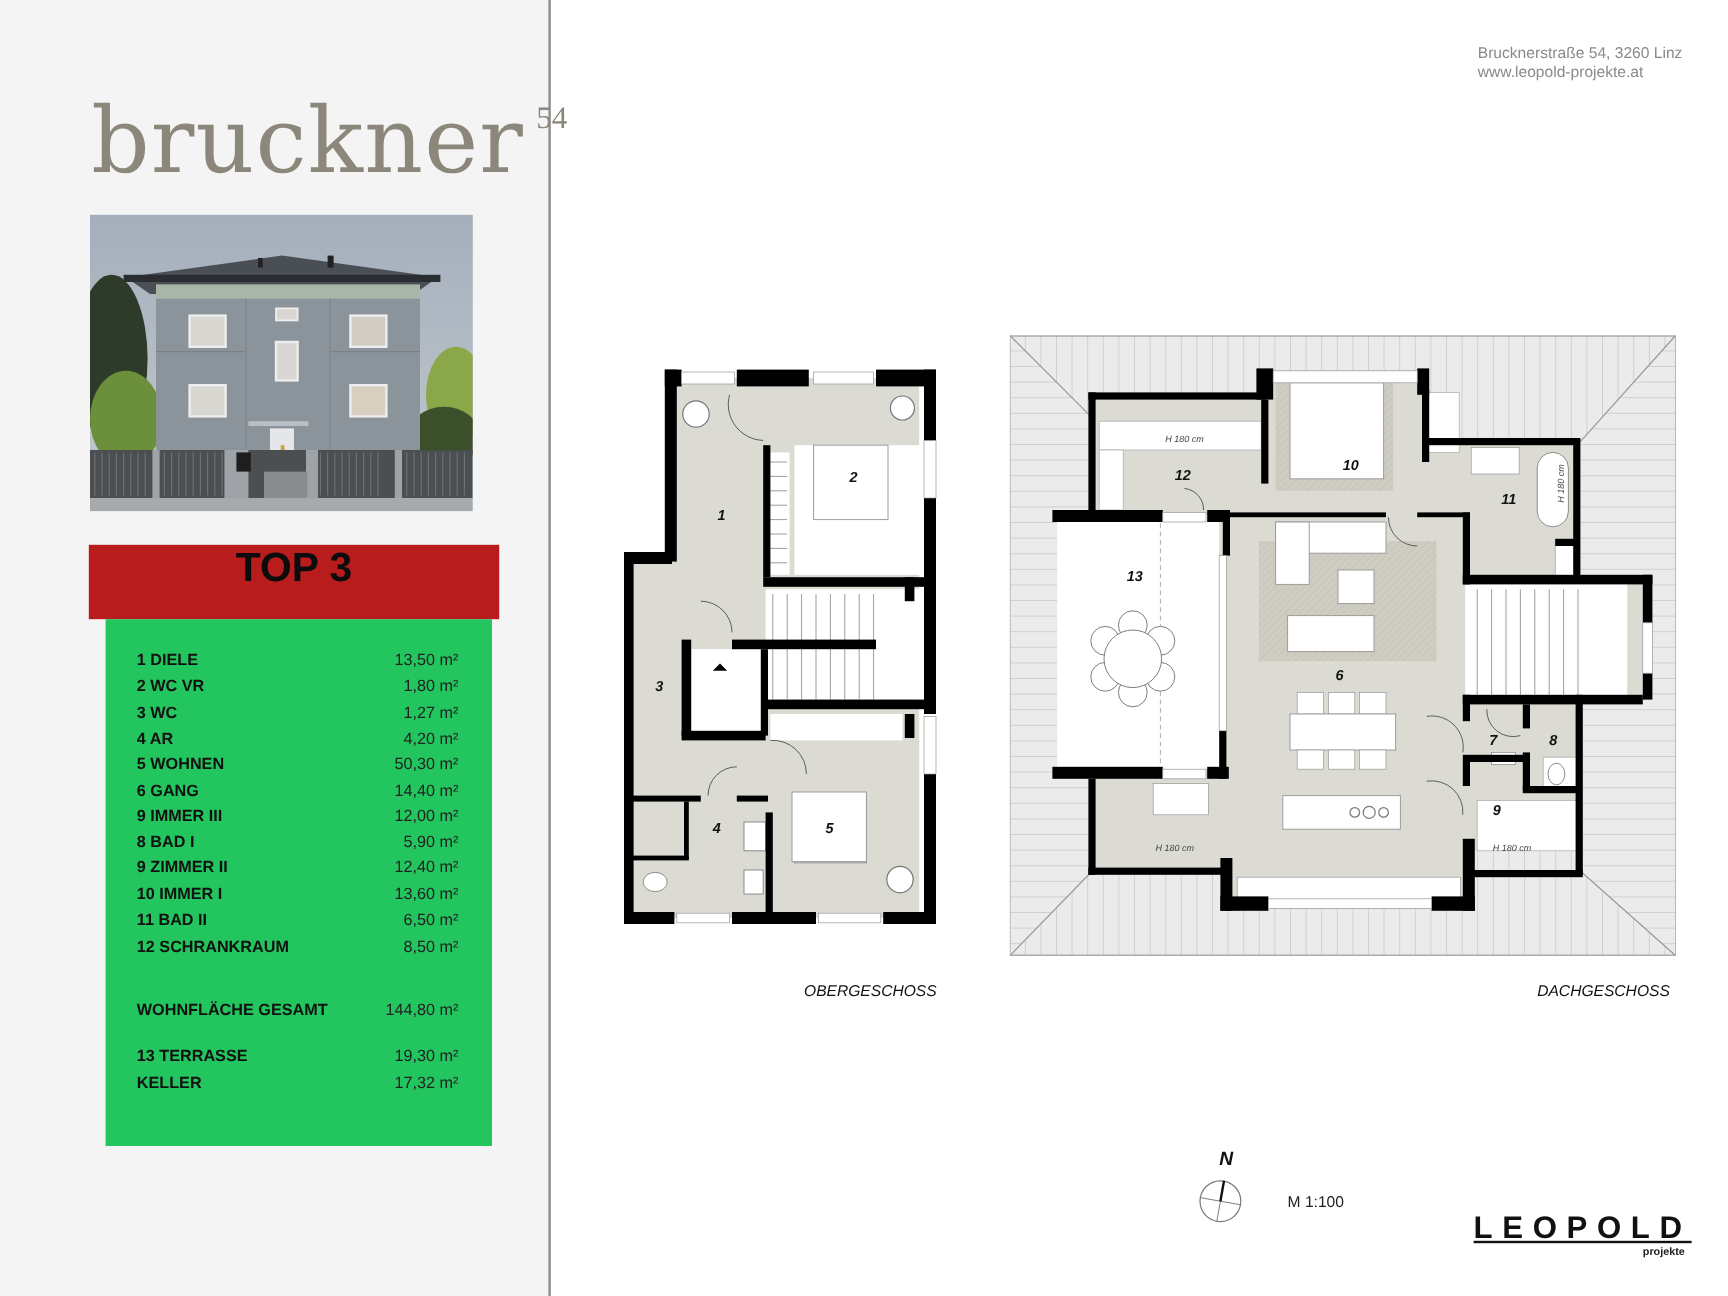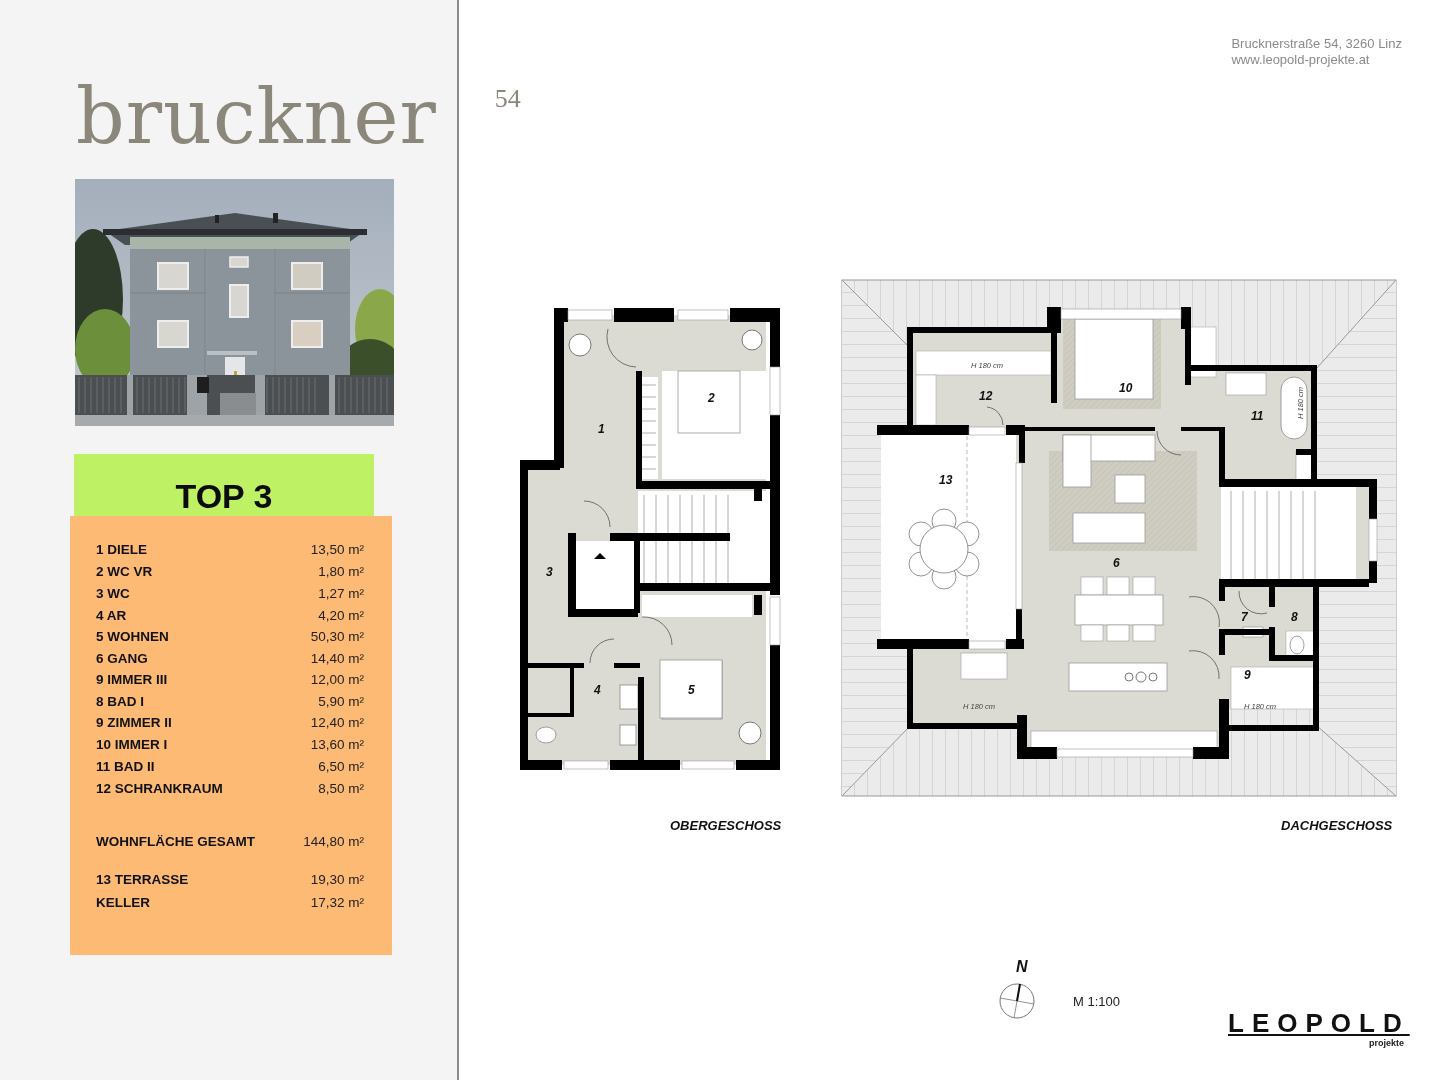--- a/index.html
+++ b/index.html
@@ -3,42 +3,42 @@
 <meta charset="utf-8">
 <style>
   * { box-sizing: border-box; margin: 0; padding: 0; }
   html, body { width: 1440px; height: 1080px; background: #ffffff; overflow: hidden; }
   body { position: relative; font-family: "Liberation Sans", sans-serif; color: #111; }
 
   
   .left-panel { position: absolute; left: 0; top: 0; width: 458px; height: 1080px; background: #f4f4f4; }
   .divider { position: absolute; left: 457px; top: 0; width: 2px; height: 1080px; background: #8c8c8c; }
 
-  .brand { position: absolute; left: 76px; top: 72px; height: 90px; display: flex; align-items: flex-start; gap: 48px; }
+  .brand { position: absolute; left: 76px; top: 72px; height: 90px; display: flex; align-items: flex-start; }
   .brand-name { font-family: "DejaVu Serif", "Liberation Serif", serif; font-size: 76px; color: #8b877a; letter-spacing: 1px; line-height: 90px; }
   .brand-sup { font-family: "Liberation Serif", serif; font-size: 26px; color: #8b877a; margin-left: 10px; margin-top: 12px; }
 
   .building-photo { position: absolute; left: 75px; top: 179px; width: 319px; height: 247px; overflow: hidden; background: linear-gradient(#a4afbc 0%, #b7bec7 60%, #c6cbd1 100%); }
 
-  .unit-header { position: absolute; left: 74px; top: 454px; width: 300px; height: 62px; background: #bef264; display: flex; align-items: flex-end; justify-content: center; }
+  .unit-header { position: absolute; left: 74px; top: 454px; width: 342px; height: 62px; background: #b91c1c; display: flex; align-items: flex-start; justify-content: center; }
   .unit-title { font-size: 34px; font-weight: bold; color: #0c0c0c; }
 
-  .area-table { position: absolute; left: 70px; top: 516px; width: 322px; height: 439px; background: #fdba74; }
+  .area-table { position: absolute; left: 88px; top: 516px; width: 322px; height: 439px; background: #22c55e; }
   .area-row { position: absolute; left: 26px; width: 268px; height: 20px; display: flex; justify-content: space-between; font-size: 13.5px; }
   .area-row .lbl { font-weight: bold; color: #111; }
   .area-row .val { color: #222; }
 
   
   .address { position: absolute; right: 38px; top: 36px; text-align: left; font-size: 13px; color: #8a8a8a; line-height: 16px; }
 
   
   .plan { position: absolute; }
   .plan svg { display: block; }
 
-  .floor-label { position: absolute; font-size: 13px; font-weight: bold; font-style: italic; color: #111; }
+  .floor-label { position: absolute; font-size: 13px; font-weight: normal; font-style: italic; color: #111; }
 
   .north { position: absolute; left: 996px; top: 958px; width: 44px; height: 62px; }
   .north-n { position: absolute; left: 20px; top: 0; font-size: 16px; font-weight: bold; font-style: italic; }
   .scale { position: absolute; left: 1073px; top: 994px; font-size: 13px; color: #222; }
 
   .logo { position: absolute; left: 1228px; top: 1008px; width: 176px; }
   .logo-main { font-size: 26px; font-weight: bold; letter-spacing: 8px; color: #111; text-decoration: underline; }
   .logo-sub { position: absolute; right: 0; top: 30px; font-size: 9px; font-weight: bold; color: #222; text-align: center; }
 </style>
 </head>

